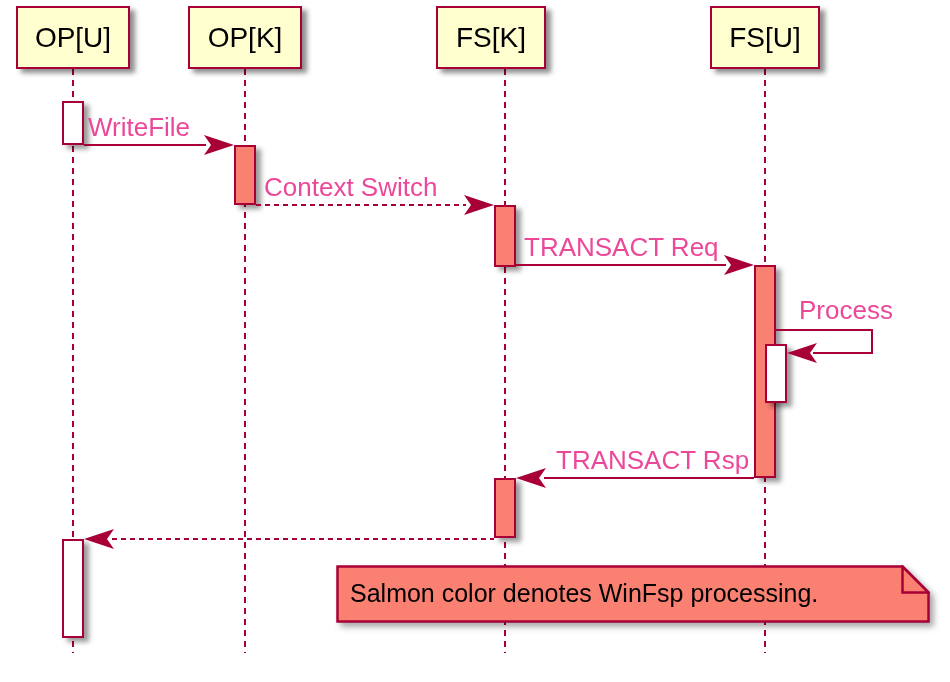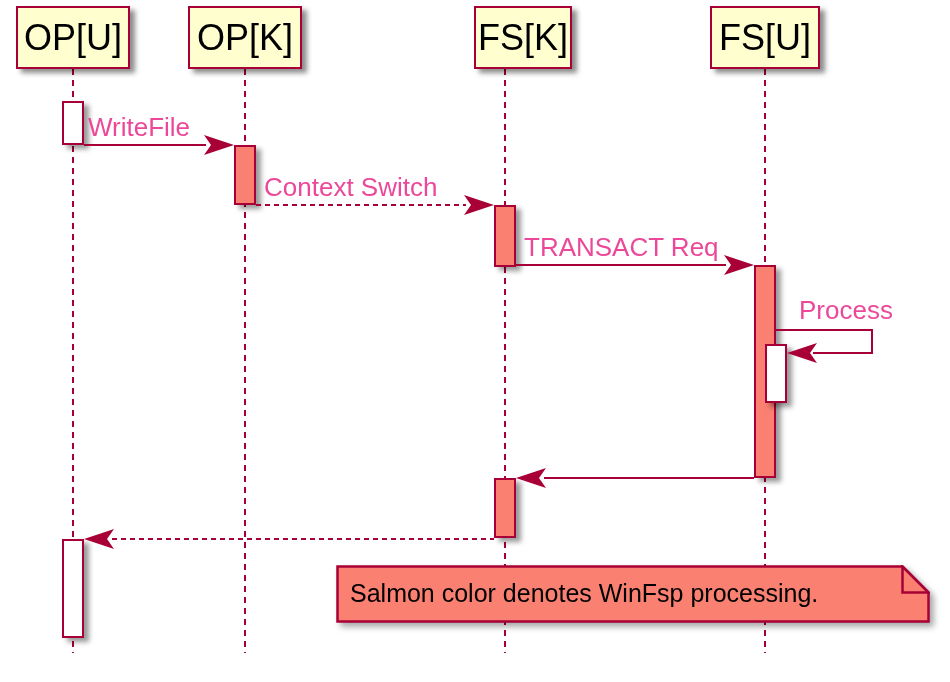--- a/index.html
+++ b/index.html
@@ -15,21 +15,21 @@
     width:2px;
     background:repeating-linear-gradient(to bottom,#A80036 0px,#A80036 6px,transparent 6px,transparent 11px);
   }
   .actor{
     position:absolute;
     top:6px;height:63px;
     background:#FEFECE;
     border:2.5px solid #A80036;
     box-sizing:border-box;
     display:flex;align-items:center;justify-content:center;
-    font-size:36px;color:#000;
+    font-size:28px;color:#000;
     box-shadow:5px 4px 5px rgba(0,0,0,0.45);
     text-align:right;
   }
   .act{
     position:absolute;
     width:22px;
     box-sizing:border-box;
     border:2px solid #A80036;
     background:#ffffff;
     box-shadow:5px 4px 5px rgba(0,0,0,0.40);
@@ -66,21 +66,21 @@
   <div class="lifeline" style="left:244px;top:69px;height:584px"></div>
   <div class="lifeline" style="left:504px;top:69px;height:584px"></div>
   <div class="lifeline" style="left:764px;top:69px;height:584px"></div>
 
   <div class="actor" style="left:16px;width:114px">
       <span>OP[U]</span>
     </div>
   <div class="actor" style="left:188px;width:114px">
       <span>OP[K]</span>
     </div>
-  <div class="actor" style="left:474px;width:98px">
+  <div class="actor" style="left:436px;width:110px">
       <span>FS[K]</span>
     </div>
   <div class="actor" style="left:710px;width:110px">
       <span>FS[U]</span>
     </div>
 
   <div class="act" style="left:62px;top:101px;height:44px"></div>
   <div class="act salmon" style="left:234px;top:145px;height:60px"></div>
   <div class="act salmon" style="left:494px;top:205px;height:62px"></div>
   <div class="act salmon" style="left:754px;top:265px;height:213px"></div>
@@ -107,20 +107,21 @@
     </svg>
 
   <div class="msg-label" style="left:799px;top:295px">Process</div>
   <div class="hline" style="left:776px;top:329px;width:97px"></div>
   <div class="vline" style="left:871px;top:329px;height:25px"></div>
   <div class="hline" style="left:813px;top:352px;width:60px"></div>
   <svg class="ah" style="left:787px;top:343px" viewBox="0 0 30 20">
       <polygon points="30,0 0,10 30,20 23,10" fill="#A80036"></polygon>
     </svg>
 
+  <div class="msg-label" style="left:556px;top:445px">TRANSACT Rsp</div>
   <div class="hline" style="left:544px;top:477px;width:210px"></div>
   <svg class="ah" style="left:516px;top:468px" viewBox="0 0 30 20">
       <polygon points="30,0 0,10 30,20 23,10" fill="#A80036"></polygon>
     </svg>
 
   <div class="hline dashed" style="left:112px;top:538px;width:382px"></div>
   <svg class="ah" style="left:84px;top:529px" viewBox="0 0 30 20">
       <polygon points="30,0 0,10 30,20 23,10" fill="#A80036"></polygon>
     </svg>
 

